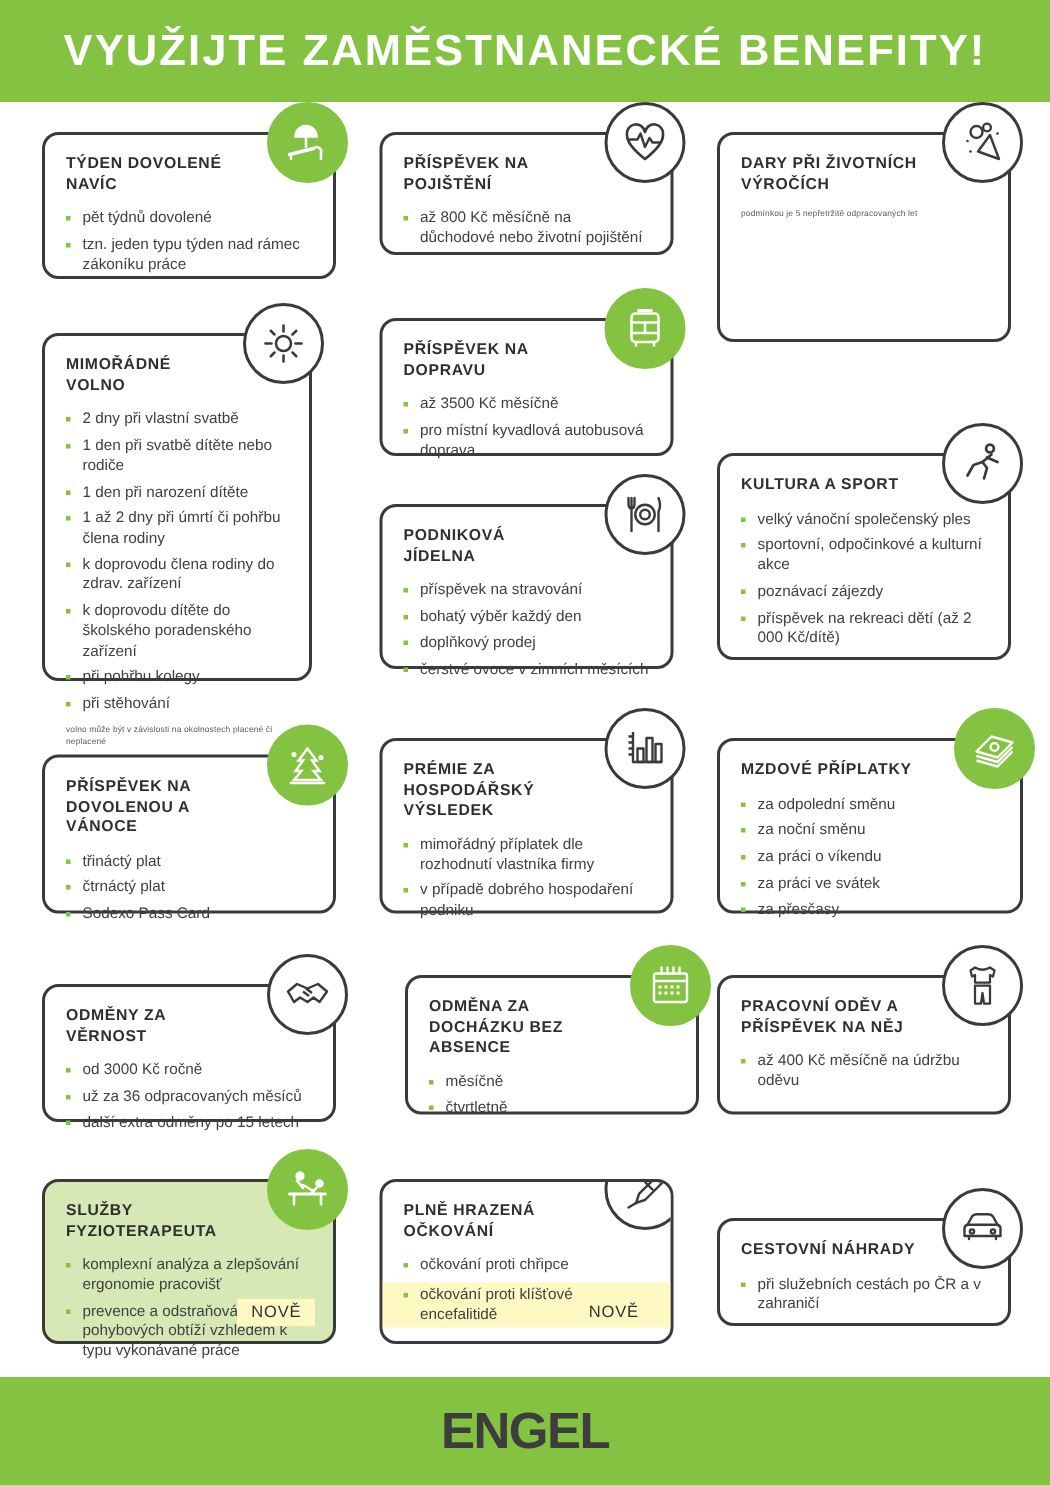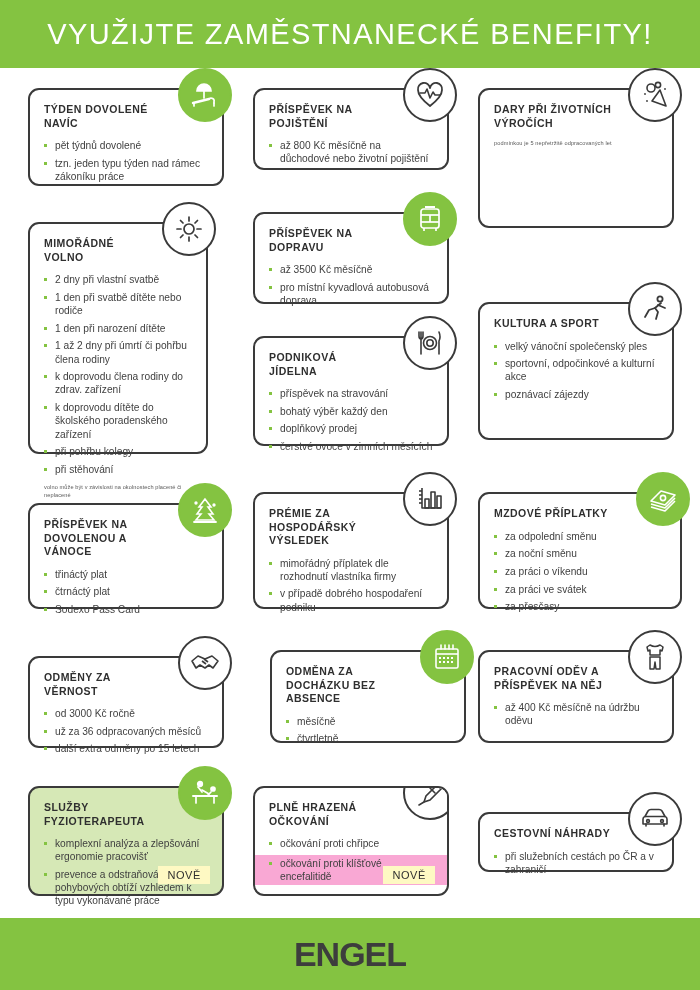--- a/index.html
+++ b/index.html
@@ -9,21 +9,21 @@
     color:#3a3a3a; overflow:hidden; position:relative;
   }
   .band {
     position:absolute; left:0; width:700px; background:#84c341;
   }
   #header-band { top:0; height:68px; }
   #footer-band { top:918px; height:72px; }
   #header-title {
     position:absolute; top:0; left:0; width:700px; height:68px;
     display:flex; align-items:center; justify-content:center;
-    color:#ffffff; font-size:29px; font-weight:normal;
+    color:#ffffff; font-size:29px; font-weight:bold;
     letter-spacing:1.4px; text-transform:uppercase;
   }
   #footer-logo {
     position:absolute; top:918px; left:0; width:700px; height:72px;
     display:flex; align-items:center; justify-content:center;
     color:#3d3d3d; font-size:34px; font-weight:bold; letter-spacing:-1px;
   }
   .card {
     position:absolute;
     border:2px solid #3a3a3a;
@@ -41,21 +41,21 @@
   ul.blist li {
     position:relative; padding-left:11px;
     font-size:10.2px; line-height:13.2px; color:#3f3f3f;
     margin-bottom:4.5px;
   }
   ul.blist li::before {
     content:""; position:absolute; left:0; top:5px;
     width:3px; height:3px; background:#84c341;
   }
   ul.blist li.hl {
-    background:#f9a8d4; margin-left:-14px; padding-left:25px;
+    background:#fef9c3; margin-left:-14px; padding-left:25px;
     padding-right:14px; padding-top:2px; padding-bottom:2px;
     margin-right:-14px; margin-bottom:2px;
   }
   ul.blist li.hl::before { left:14px; top:7px; }
   .note {
     font-size:5.6px; color:#5a5a5a; line-height:8px;
     margin-top:7px; letter-spacing:0.1px;
   }
   .icon {
     position:absolute; width:54px; height:54px; border-radius:50%;
@@ -306,20 +306,21 @@
     </svg>
   </div>
 </div>
 
 <div class="card" style="left:478px; top:302px; width:196px; height:138px;">
   <div class="card-title">KULTURA A SPORT</div>
   <ul class="blist">
     <li>velký vánoční společenský ples</li>
     <li>sportovní, odpočinkové a kulturní akce</li>
     <li>poznávací zájezdy</li>
+    <li>příspěvek na rekreaci dětí (až 2 000 Kč/dítě)</li>
   </ul>
   <div class="icon">
     <svg viewBox="0 0 32 32" fill="none" stroke="#3a3a3a" stroke-width="1.8" stroke-linecap="round" stroke-linejoin="round">
       <circle cx="21" cy="6" r="2.6"></circle>
       <path d="M22 10 L16 15 L19 19 L17 26"></path>
       <path d="M16 15 L10 17 L6 24"></path>
       <path d="M19 12 L26 15"></path>
     </svg>
   </div>
 </div>
@@ -349,21 +350,21 @@
     <li>až 400 Kč měsíčně na údržbu oděvu</li>
   </ul>
   <div class="icon">
     <svg viewBox="0 0 32 32" fill="none" stroke="#3a3a3a" stroke-width="1.5" stroke-linejoin="round">
       <path d="M11 4 L8 6 L9 10 L11 9 L11 14 L21 14 L21 9 L23 10 L24 6 L21 4 Q16 7 11 4 Z"></path>
       <path d="M11 16 L11 28 L15 28 L16 21 L17 28 L21 28 L21 16 Z"></path>
     </svg>
   </div>
 </div>
 
-<div class="card" style="left:478px; top:812px; width:196px; height:60px;">
+<div class="card" style="left:478px; top:812px; width:196px; height:72px;">
   <div class="card-title">CESTOVNÍ NÁHRADY</div>
   <ul class="blist">
     <li>při služebních cestách po ČR a v zahraničí</li>
   </ul>
   <div class="icon">
     <svg viewBox="0 0 32 32" fill="none" stroke="#3a3a3a" stroke-width="1.6" stroke-linejoin="round" stroke-linecap="round">
       <path d="M4 21 L4 16 Q4 14 6 13.5 L9 8 Q10 6.5 12 6.5 L20 6.5 Q22 6.5 23 8 L26 13.5 Q28 14 28 16 L28 21 Z"></path>
       <line x1="6" y1="13.5" x2="26" y2="13.5"></line>
       <circle cx="9" cy="18" r="1.4"></circle>
       <circle cx="23" cy="18" r="1.4"></circle>

